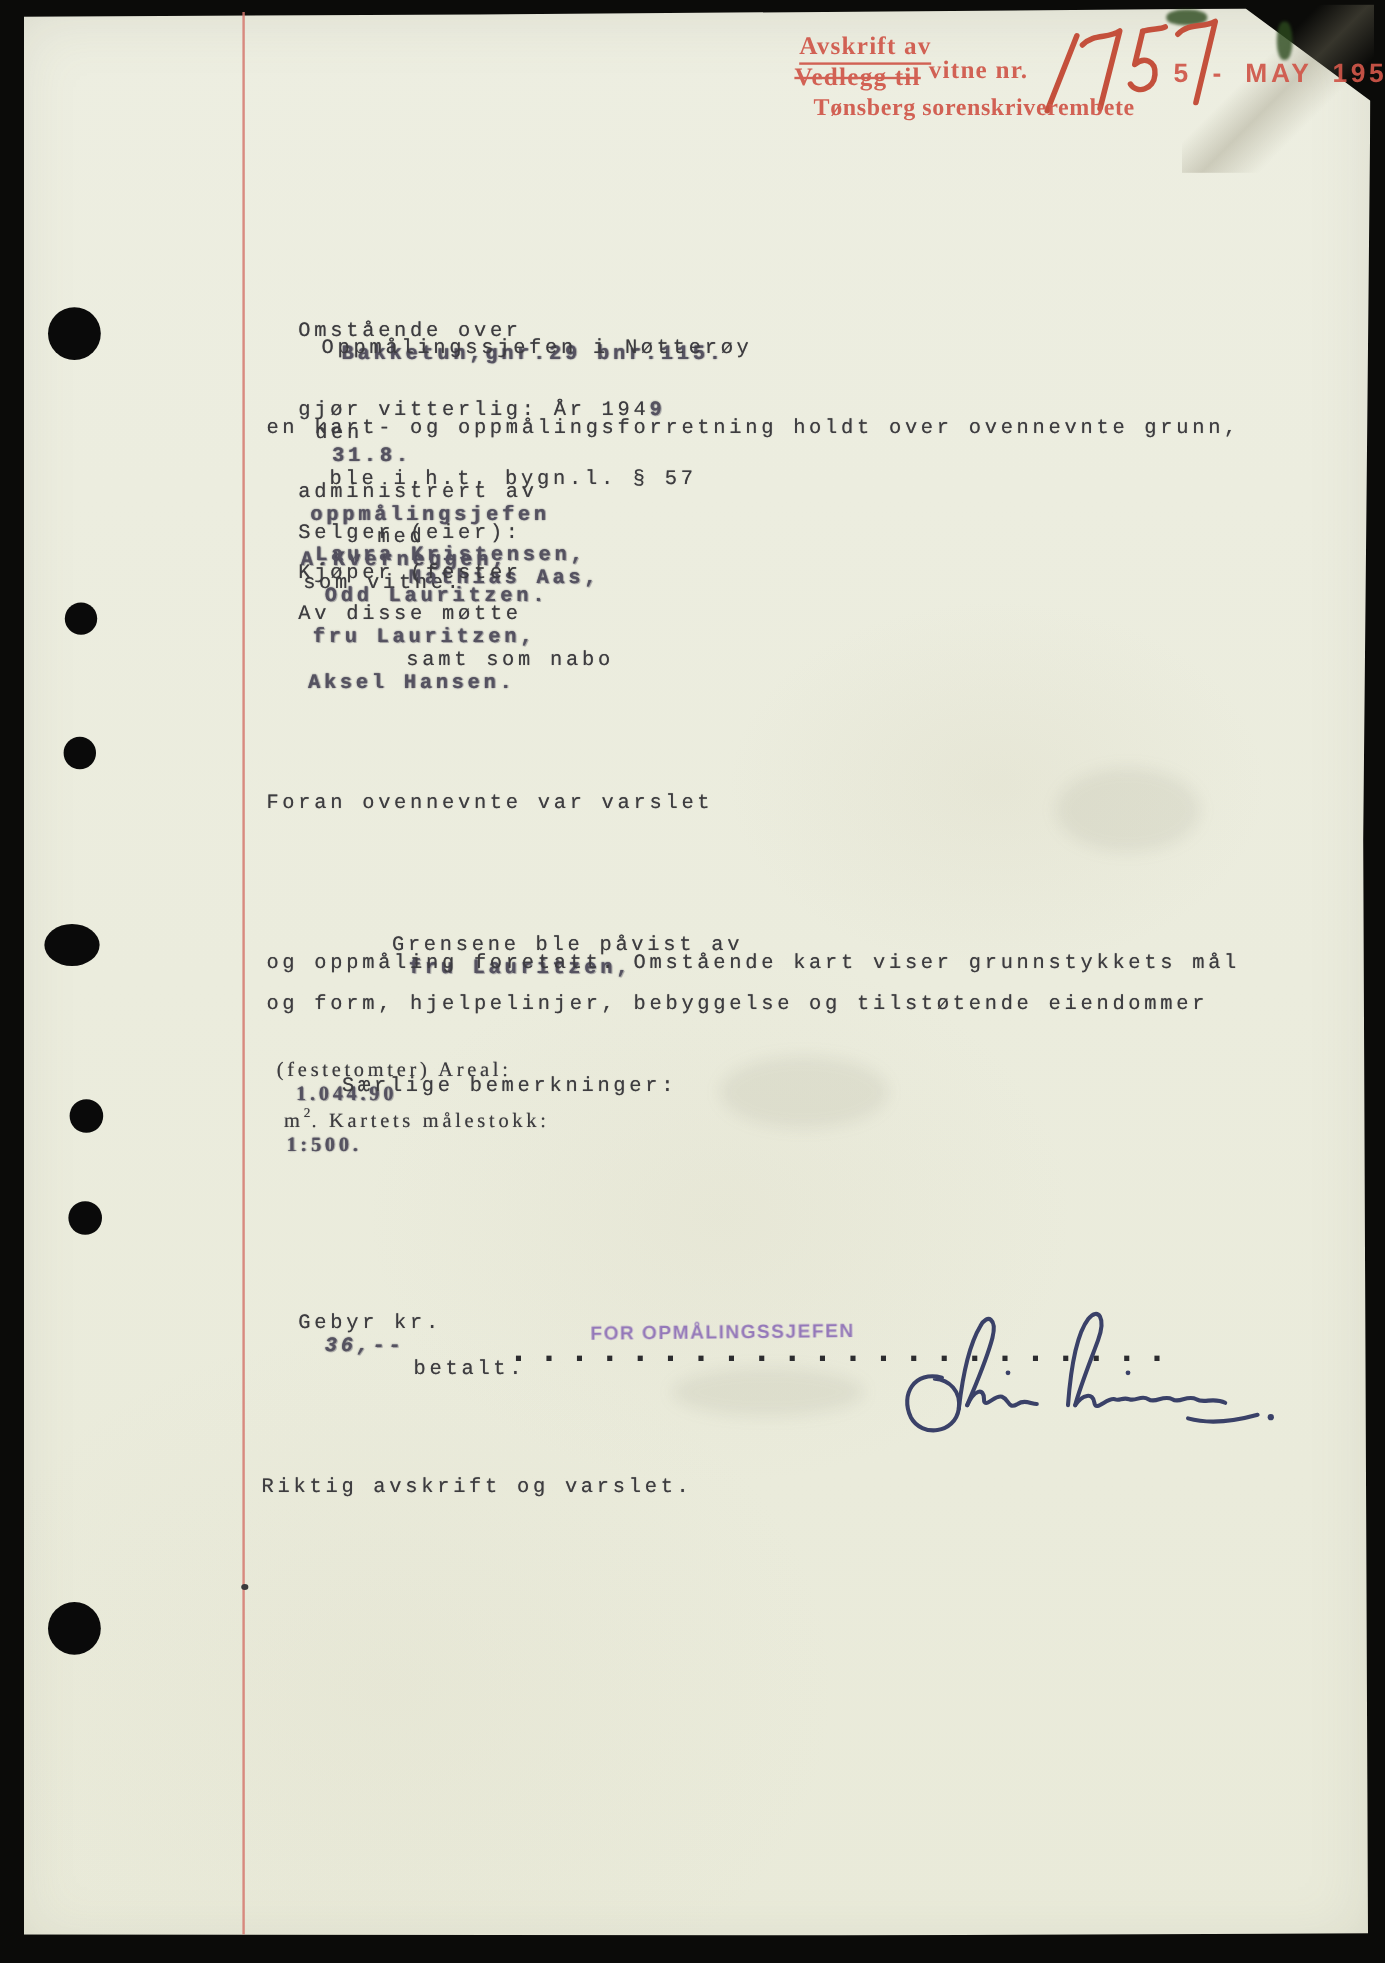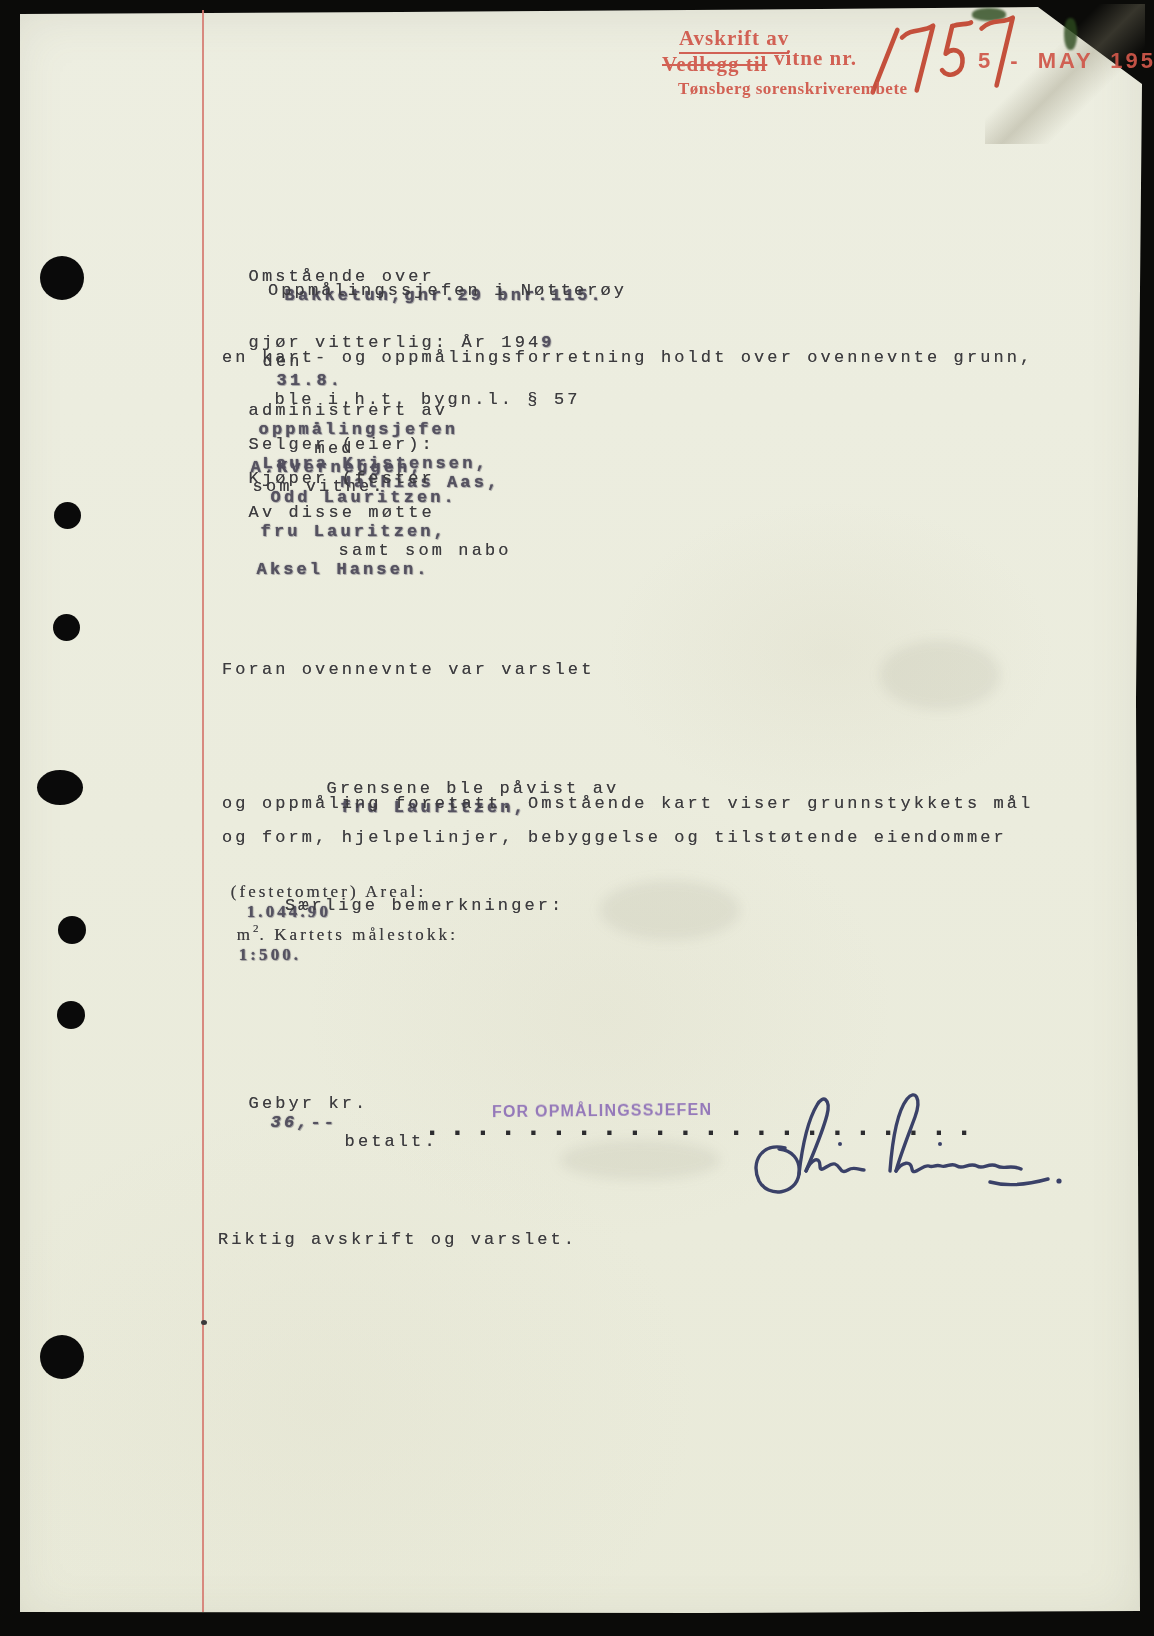--- a/index.html
+++ b/index.html
@@ -43,21 +43,21 @@
   
   .stampred{
     position:absolute;color:#d0574a;opacity:.93;
     font-family:"Liberation Serif","DejaVu Serif",serif;font-weight:700;
     font-size:21px;letter-spacing:1px;white-space:pre;
   }
   .datestamp{
     font-family:"Liberation Sans",sans-serif;font-weight:700;
     font-size:22px;letter-spacing:3px;word-spacing:8px;
   }
-  .underlined{border-bottom:2px solid #d0574a;padding-bottom:1px;margin-left:13px;}
+  .underlined{border-bottom:2px solid #d0574a;padding-bottom:1px;}
   .struck{text-decoration:line-through;text-decoration-thickness:2px;}
   .purple-stamp{
     position:absolute;left:492px;top:1102px;
     font-family:"Liberation Sans",sans-serif;font-weight:700;
     font-size:16px;letter-spacing:1.2px;color:rgba(137,105,181,.88);
     transform:rotate(-.6deg);filter:blur(.35px);white-space:pre;
   }
   .dotrow{
     position:absolute;font-family:"Liberation Sans",sans-serif;
     font-weight:700;color:#2c2c2f;line-height:1;white-space:pre;
@@ -97,21 +97,21 @@
   <g stroke="#c4503c" stroke-width="4.6" fill="none" stroke-linecap="round" stroke-linejoin="round" transform="rotate(-5 85 40)">
     <path d="M12,68 L42,8"></path>
     <path d="M46,16 C56,7 68,13 78,7 L56,70"></path>
     <path d="M97,9 L88,36 C96,30 106,34 104,46 C102,58 88,61 83,52"></path>
     <path d="M97,9 C105,7 112,9 116,7"></path>
     <path d="M126,14 C136,5 148,11 158,6 L136,72"></path>
   </g>
 </svg>
 
 <div class="stampred datestamp" style="left:978px;top:48px;">5 - MAY 1950</div>
-<div class="stampred" style="left:678px;top:79px;font-size:17px;letter-spacing:.5px;">Tønsberg sorenskriverembete</div>
+<div class="stampred" style="left:678px;top:79px;font-size:20px;letter-spacing:.5px;">Tønsberg sorenskriverembete</div>
 
 <div class="tw" style="left:222px;top:248px;">
   <span>Omstående over</span>
   <span class="fill" style="margin-left:36px;">Bakketun,gnr.29 bnr.115.</span>
 </div>
 
 <div class="tw" style="left:268px;top:281px;text-align:right;">Oppmålingssjefen i Nøtterøy</div>
 
 <div class="tw" style="left:222px;top:314px;">
   <span>gjør vitterlig: År 194</span><span class="fill">9</span>

